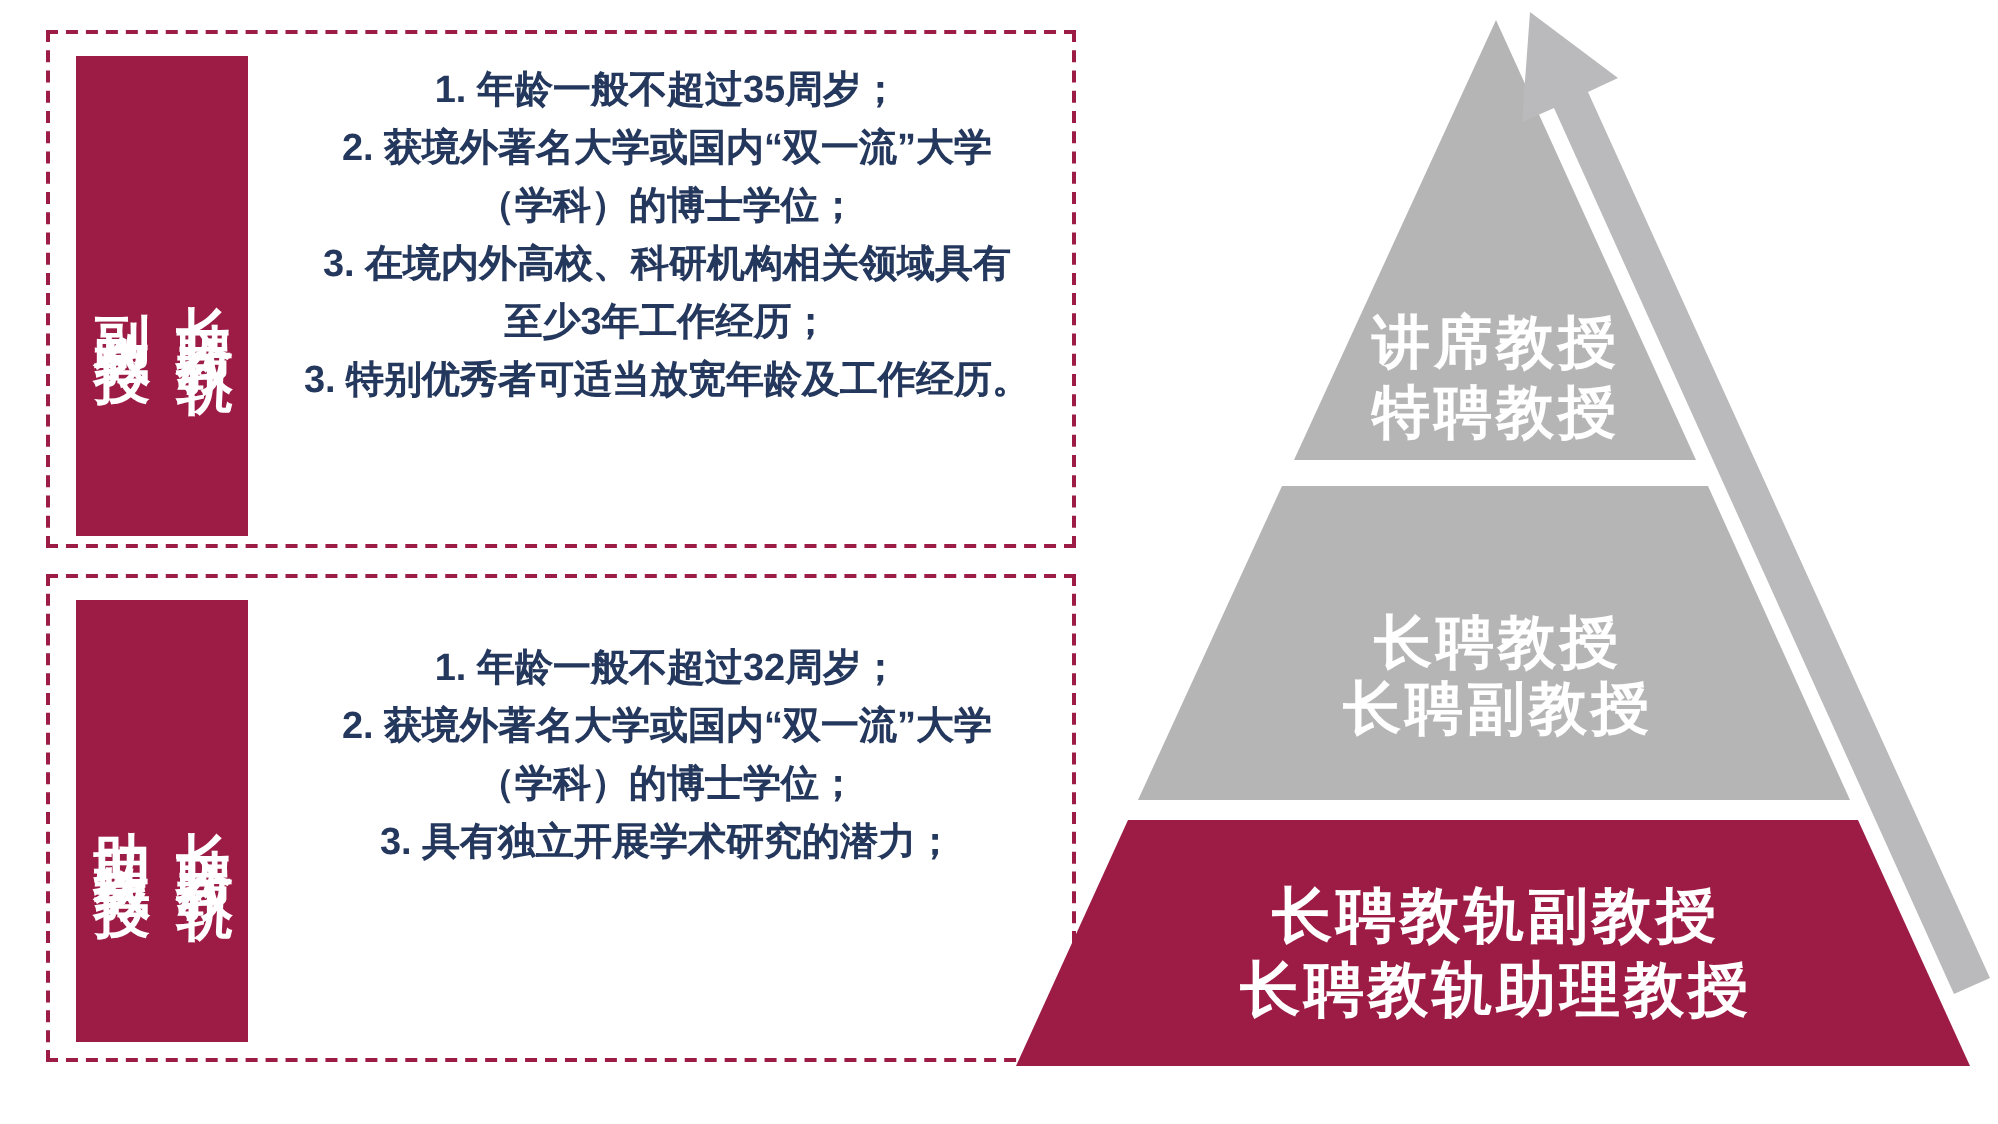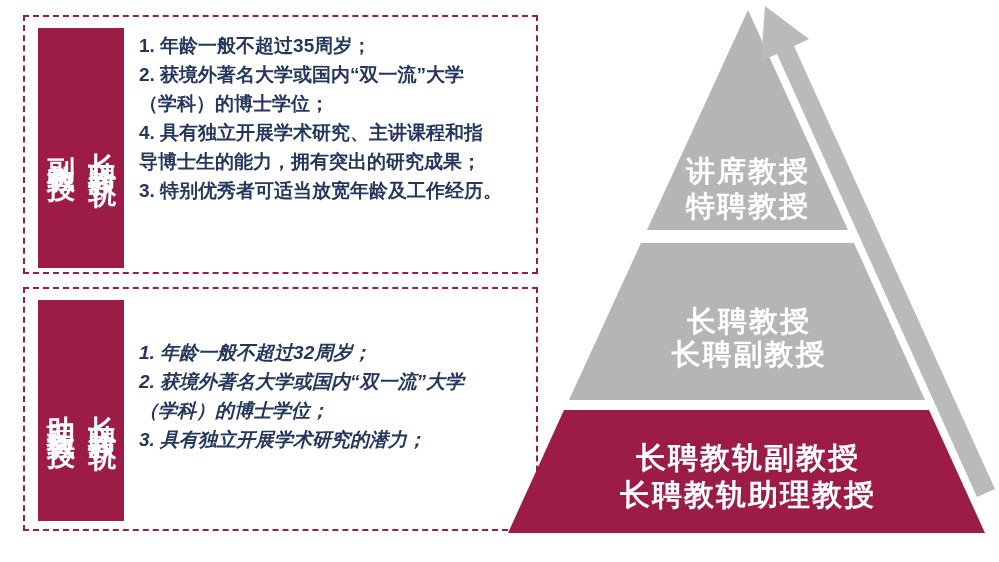--- a/index.html
+++ b/index.html
@@ -46,22 +46,22 @@
 
   .items {
     position:absolute;
     left:114px; right:8px;
     color:#24375c;
     font-size:19px;
     font-weight:bold;
     line-height:29px;
   }
   .box1 .items { top:14px; }
-  .box2 .items { top:49px;font-style:italic; }
-  .item { white-space:pre-line; }
+  .box2 .items { top:31px; }
+  .item { white-space:pre-line;text-align:center; }
 
   
   svg.pyramid {
     position:absolute;
     left:0; top:0;
     width:999px; height:562px;
     pointer-events:none;
   }
   svg.pyramid text {
     font-family:"Liberation Sans","DejaVu Sans",sans-serif;
@@ -80,22 +80,22 @@
 
   <div class="rule-box box1">
     <div class="label-block">
       <span class="vcol">副教授</span>
       <span class="vcol">长聘教轨</span>
     </div>
     <div class="items">
       <div class="item">1. 年龄一般不超过35周岁；</div>
       <div class="item">2. 获境外著名大学或国内“双一流”大学
 （学科）的博士学位；</div>
-      <div class="item">4. 具有独立开展学术研究、主讲课程和指
-导博士生的能力，拥有突出的研究成果；</div>
+      <div class="item">3. 在境内外高校、科研机构相关领域具有
+至少3年工作经历；</div>
       <div class="item">3. 特别优秀者可适当放宽年龄及工作经历。</div>
     </div>
   </div>
 
   <div class="rule-box box2">
     <div class="label-block">
       <span class="vcol">助理教授</span>
       <span class="vcol">长聘教轨</span>
     </div>
     <div class="items">

